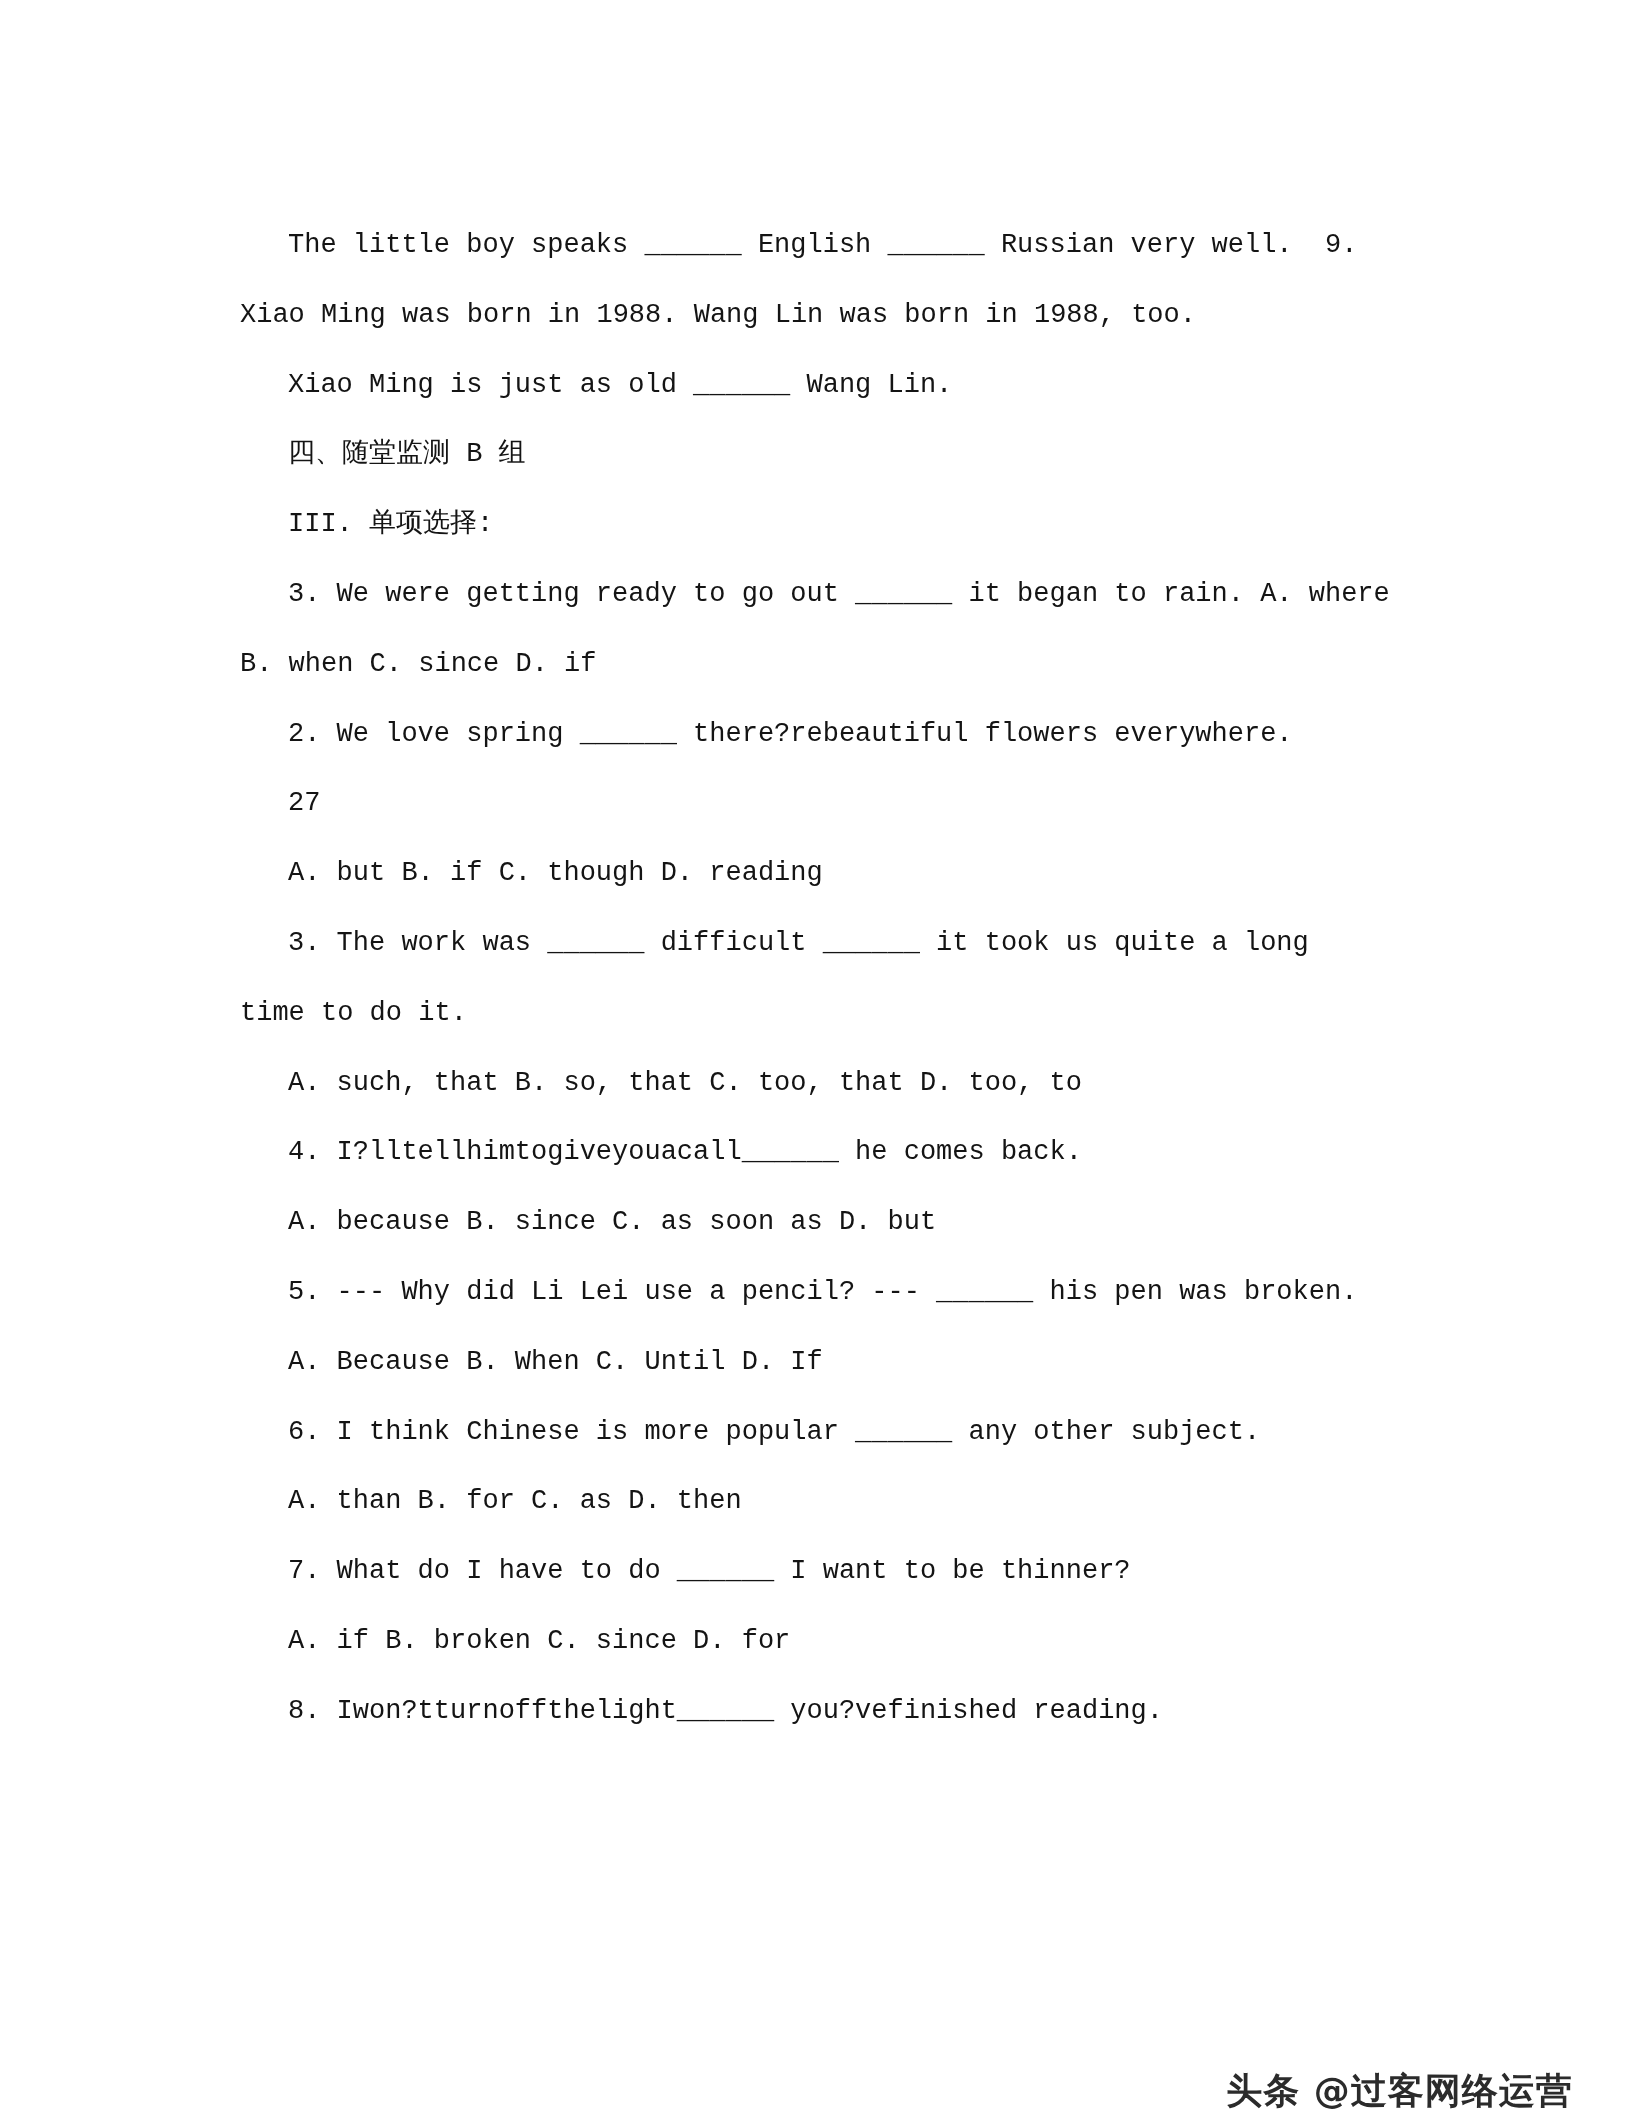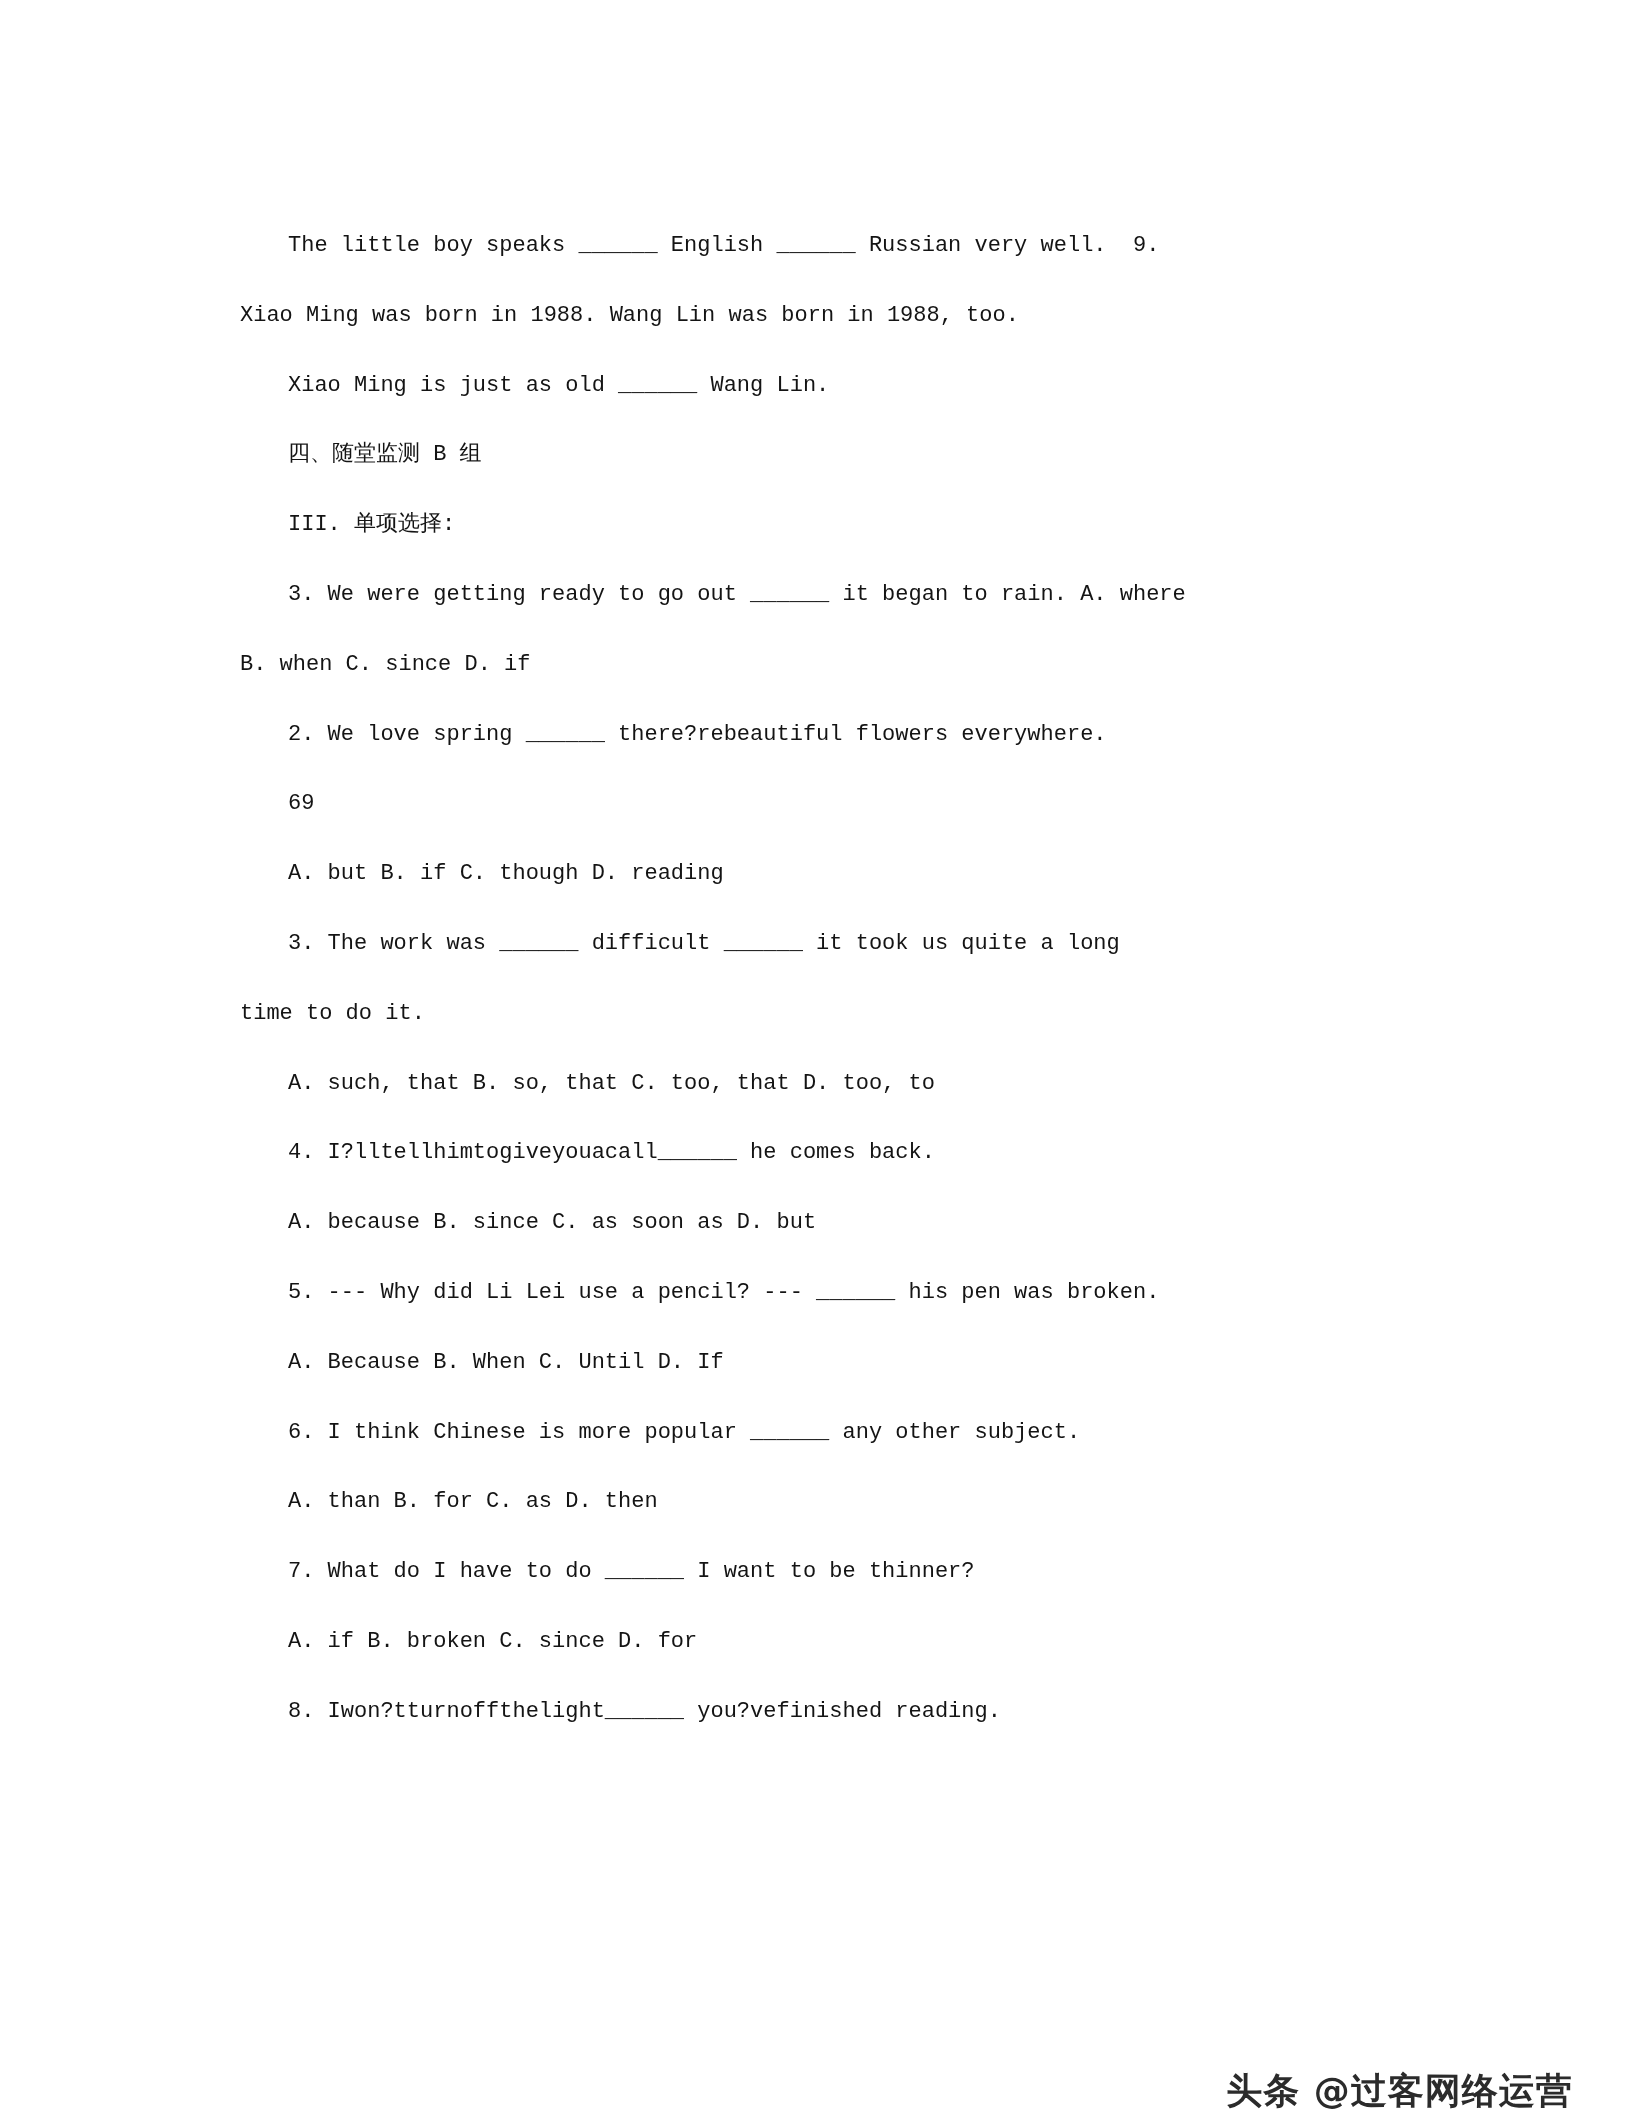--- a/index.html
+++ b/index.html
@@ -14,21 +14,21 @@
     background: #ffffff;
     overflow: hidden;
     font-family: "Liberation Mono", "DejaVu Sans Mono", monospace;
     color: #141414;
   }
   .text-block {
     position: absolute;
     left: 240px;
     top: 211px;
     width: 1260px;
-    font-size: 22px;
+    font-size: 27px;
     line-height: 69.8px;
     letter-spacing: 0px;
   }
   .line {
     height: 69.8px;
     white-space: pre;
   }
   .indent {
     padding-left: 48px;
   }
@@ -53,21 +53,21 @@
 <div class="page">
   <div class="text-block">
     <div class="line indent">The little boy speaks ______ English ______ Russian very well.  9.</div>
     <div class="line">Xiao Ming was born in 1988. Wang Lin was born in 1988, too.</div>
     <div class="line indent">Xiao Ming is just as old ______ Wang Lin.</div>
     <div class="line indent">四、随堂监测 B 组</div>
     <div class="line indent">III. 单项选择:</div>
     <div class="line indent">3. We were getting ready to go out ______ it began to rain. A. where</div>
     <div class="line">B. when C. since D. if</div>
     <div class="line indent">2. We love spring ______ there?rebeautiful flowers everywhere.</div>
-    <div class="line indent">69</div>
+    <div class="line indent">27</div>
     <div class="line indent">A. but B. if C. though D. reading</div>
     <div class="line indent">3. The work was ______ difficult ______ it took us quite a long</div>
     <div class="line">time to do it.</div>
     <div class="line indent">A. such, that B. so, that C. too, that D. too, to</div>
     <div class="line indent">4. I?lltellhimtogiveyouacall______ he comes back.</div>
     <div class="line indent">A. because B. since C. as soon as D. but</div>
     <div class="line indent">5. --- Why did Li Lei use a pencil? --- ______ his pen was broken.</div>
     <div class="line indent">A. Because B. When C. Until D. If</div>
     <div class="line indent">6. I think Chinese is more popular ______ any other subject.</div>
     <div class="line indent">A. than B. for C. as D. then</div>

